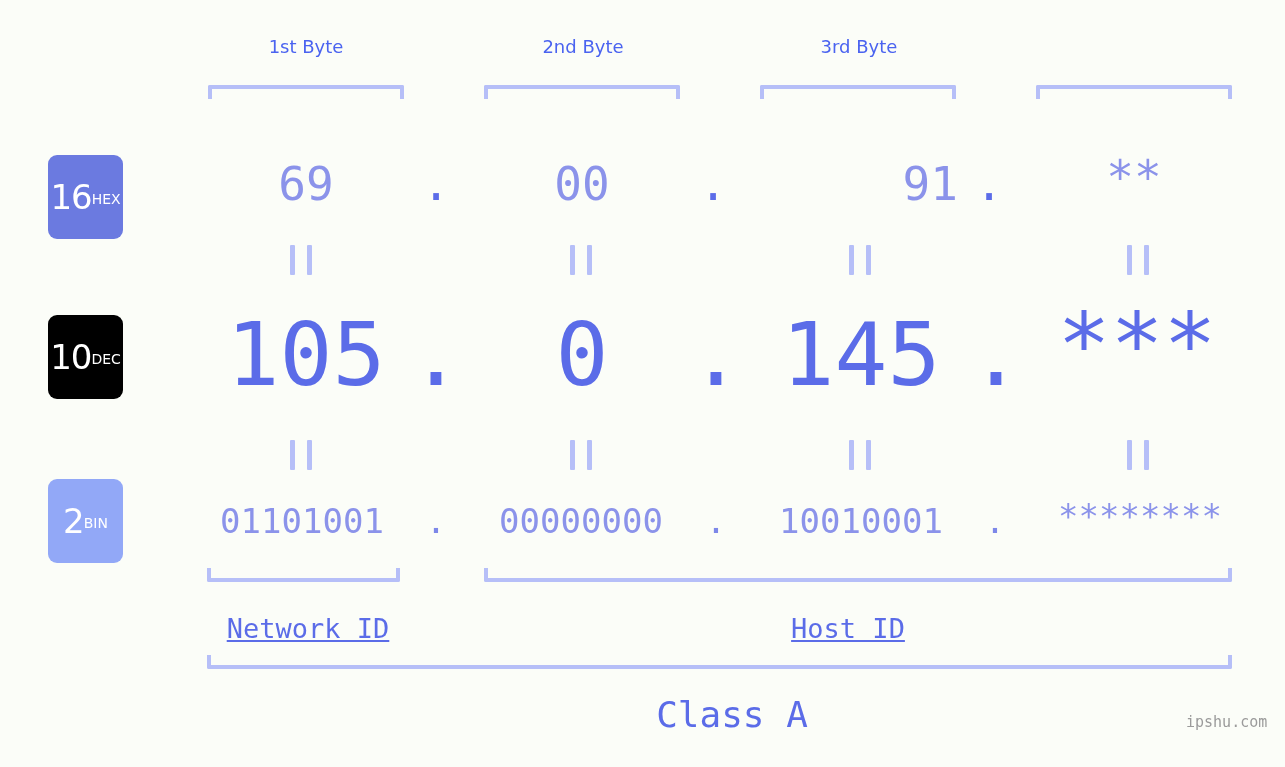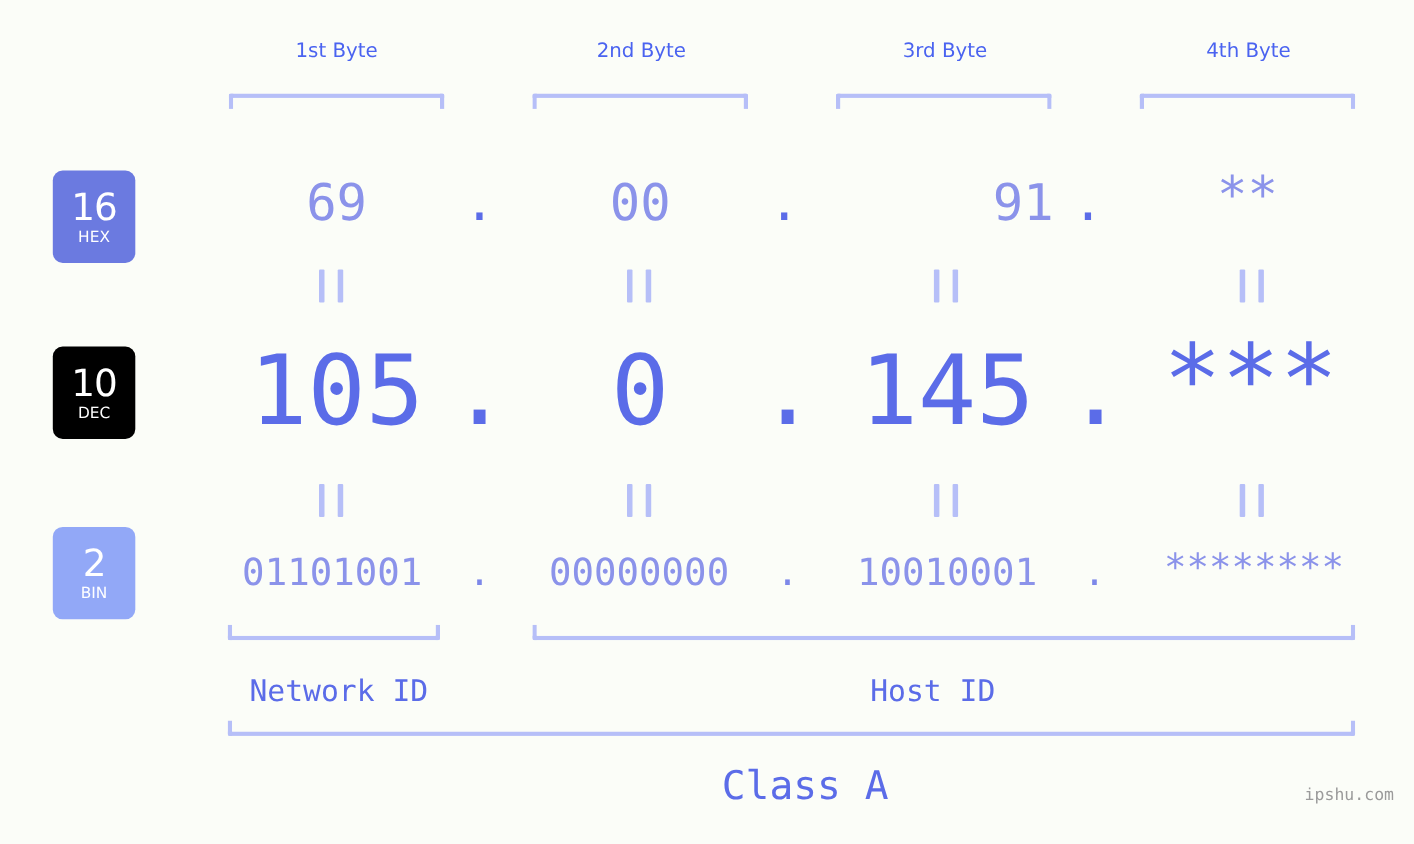--- a/index.html
+++ b/index.html
@@ -53,21 +53,20 @@
     border-radius: 0 0 2px 2px;
   }
 
   
   .badge {
     width: 75px;
     height: 84px;
     border-radius: 9px;
     color: #ffffff;
     display: flex;
-    flex-direction: column;
     align-items: center;
     justify-content: center;
     font-family: "DejaVu Sans", sans-serif;
     line-height: 1;
     user-select: none;
   }
   .badge .num {
     font-size: 34px;
     font-weight: 400;
     letter-spacing: -1px;
@@ -118,20 +117,21 @@
     border-radius: 1px;
   }
 
   
   .id-label {
     font-family: "DejaVu Sans Mono", monospace;
     font-size: 27px;
     color: #5b6ce8;
     text-align: center;
     white-space: nowrap;
+    text-decoration: underline;
   }
   .class-label {
     font-family: "DejaVu Sans Mono", monospace;
     font-size: 36px;
     color: #5b6ce8;
     text-align: center;
     white-space: nowrap;
   }
 
   
@@ -143,21 +143,20 @@
   }
 </style>
 </head>
 <body>
 
 <div id="stage">
 
   <div class="abs byte-label" style="left:206px; top:36px; width:200px;">1st Byte</div>
   <div class="abs byte-label" style="left:483px; top:36px; width:200px;">2nd Byte</div>
   <div class="abs byte-label" style="left:759px; top:36px; width:200px;">3rd Byte</div>
-  <div class="abs byte-label" style="left:1035px; top:36px; width:200px;">4th Byte</div>
 
   <div class="abs bracket-down" style="left:208px; top:85px; width:196px;"></div>
   <div class="abs bracket-down" style="left:484px; top:85px; width:196px;"></div>
   <div class="abs bracket-down" style="left:760px; top:85px; width:196px;"></div>
   <div class="abs bracket-down" style="left:1036px; top:85px; width:196px;"></div>
 
   <div class="abs badge" style="left:48px; top:155px; background:#6b7ae0;">
     <span class="num">16</span>
     <span class="abbr">HEX</span>
   </div>

